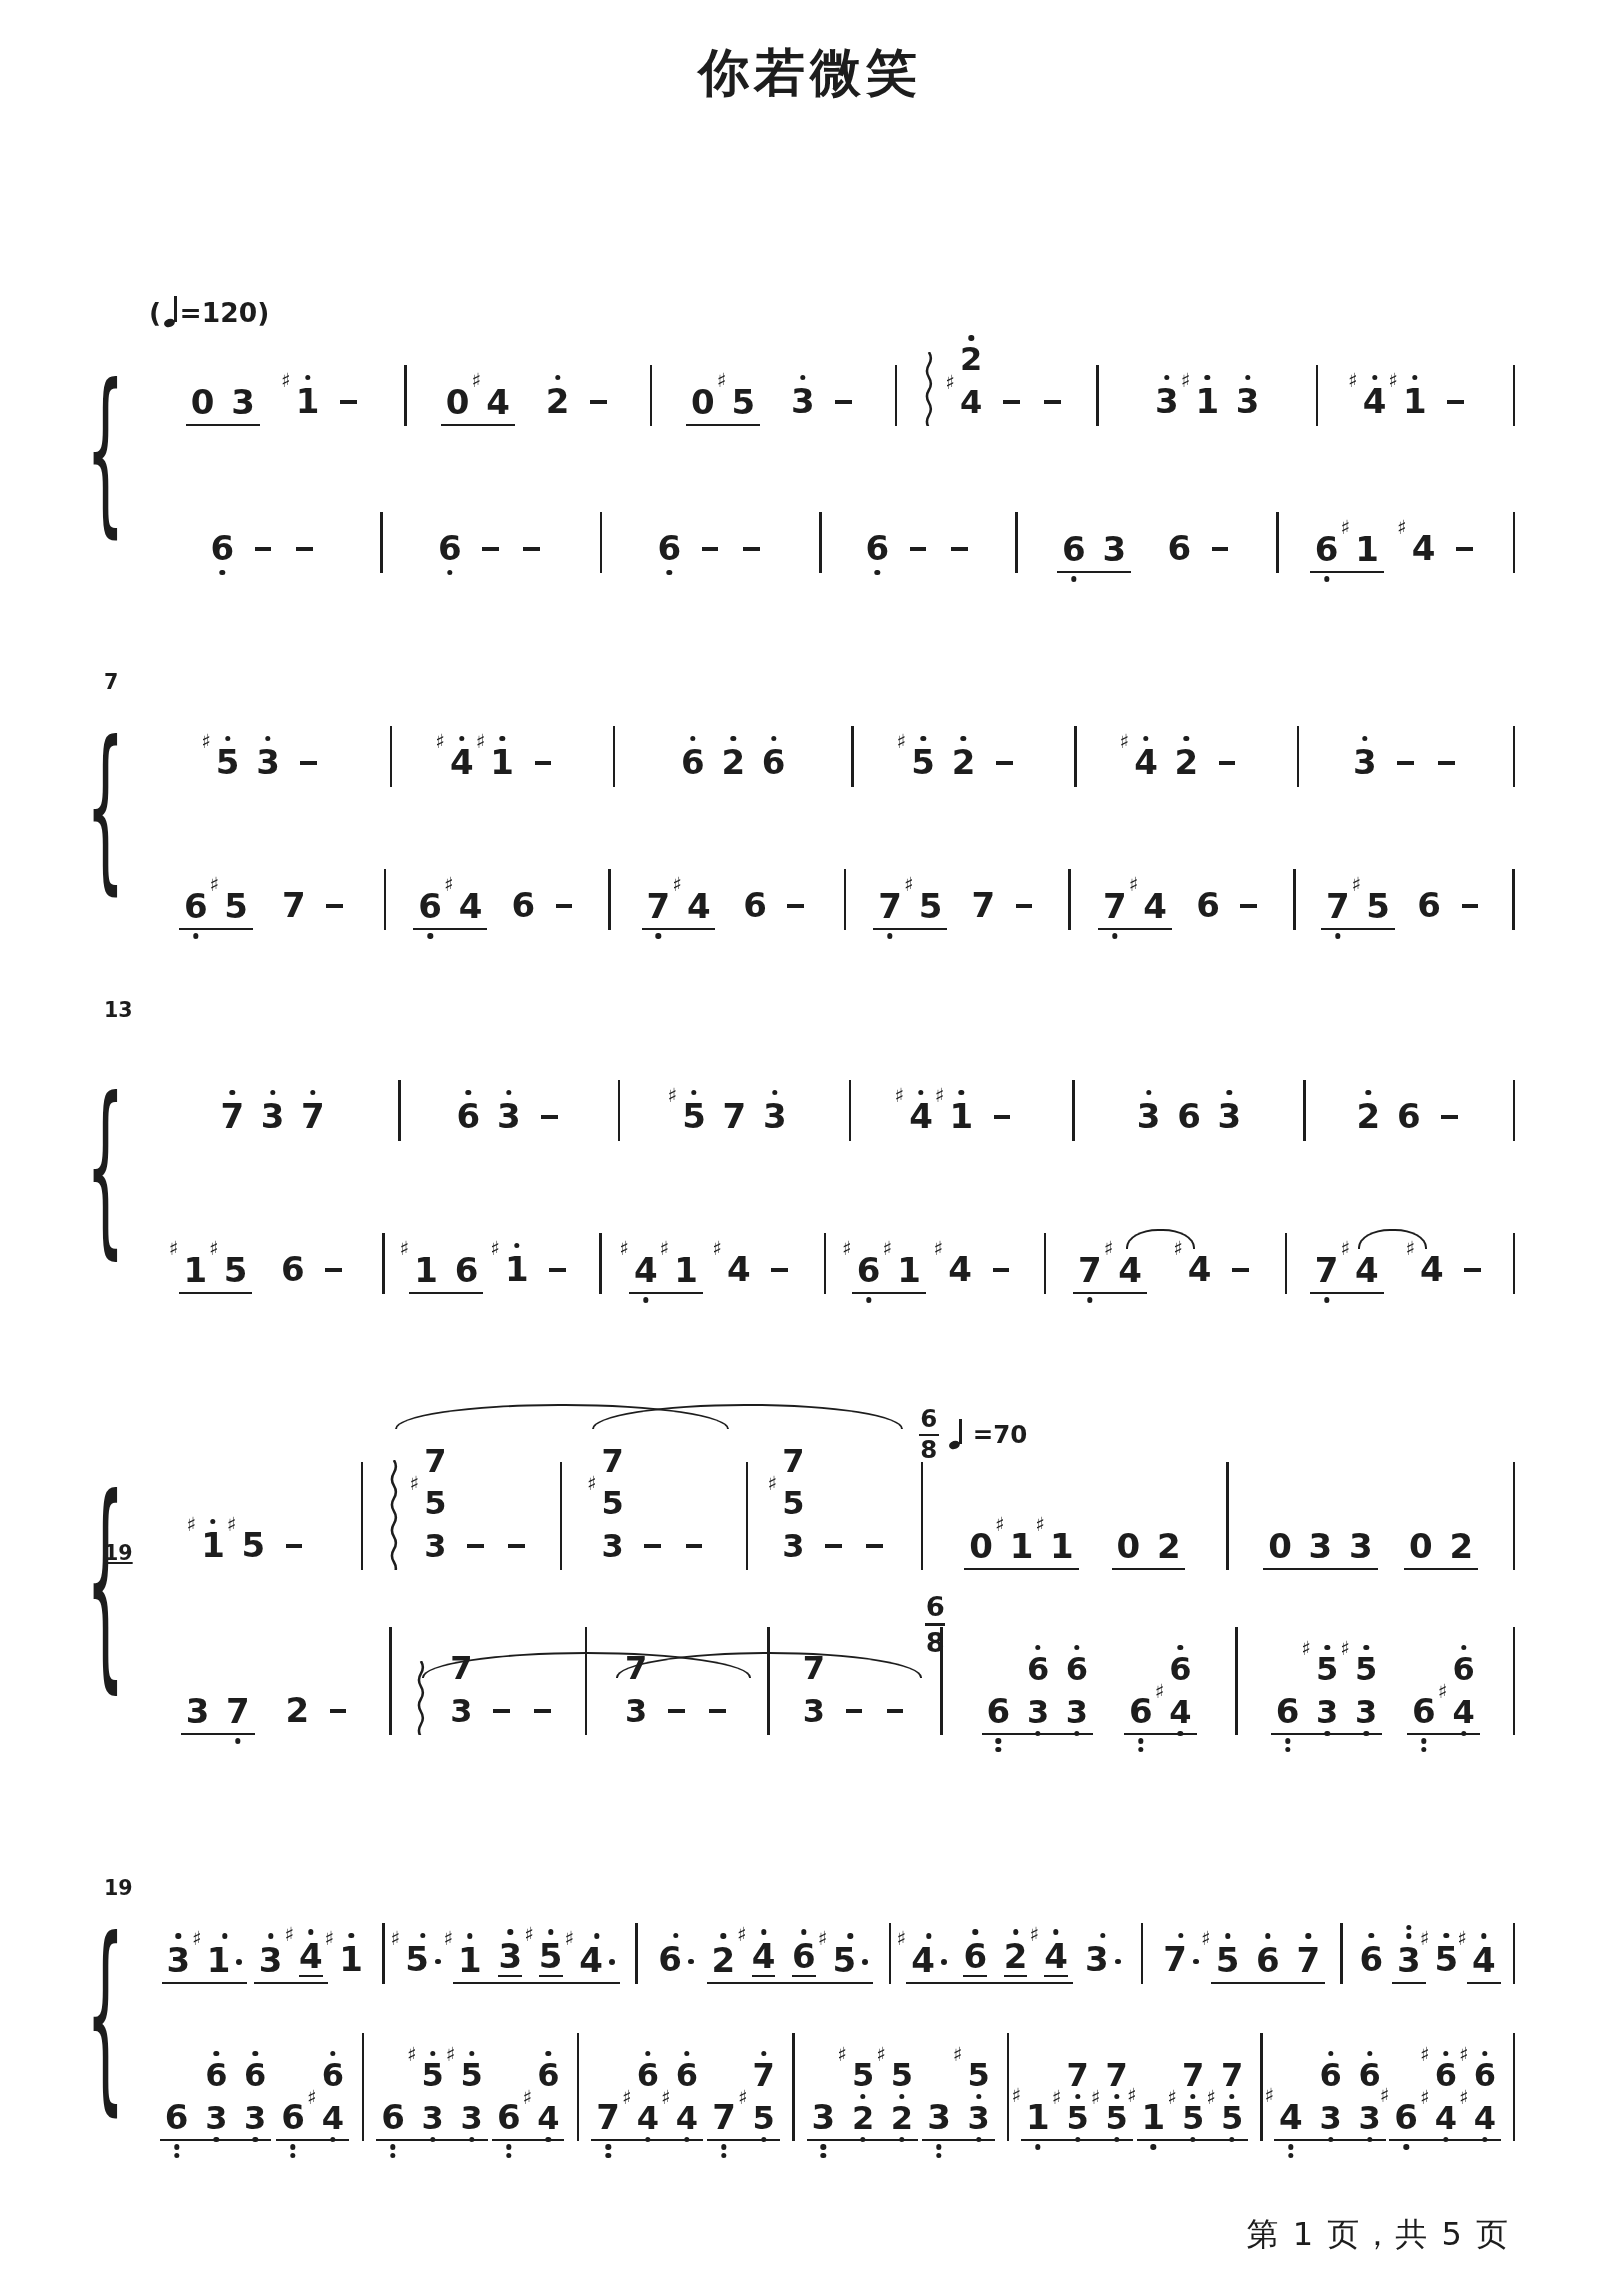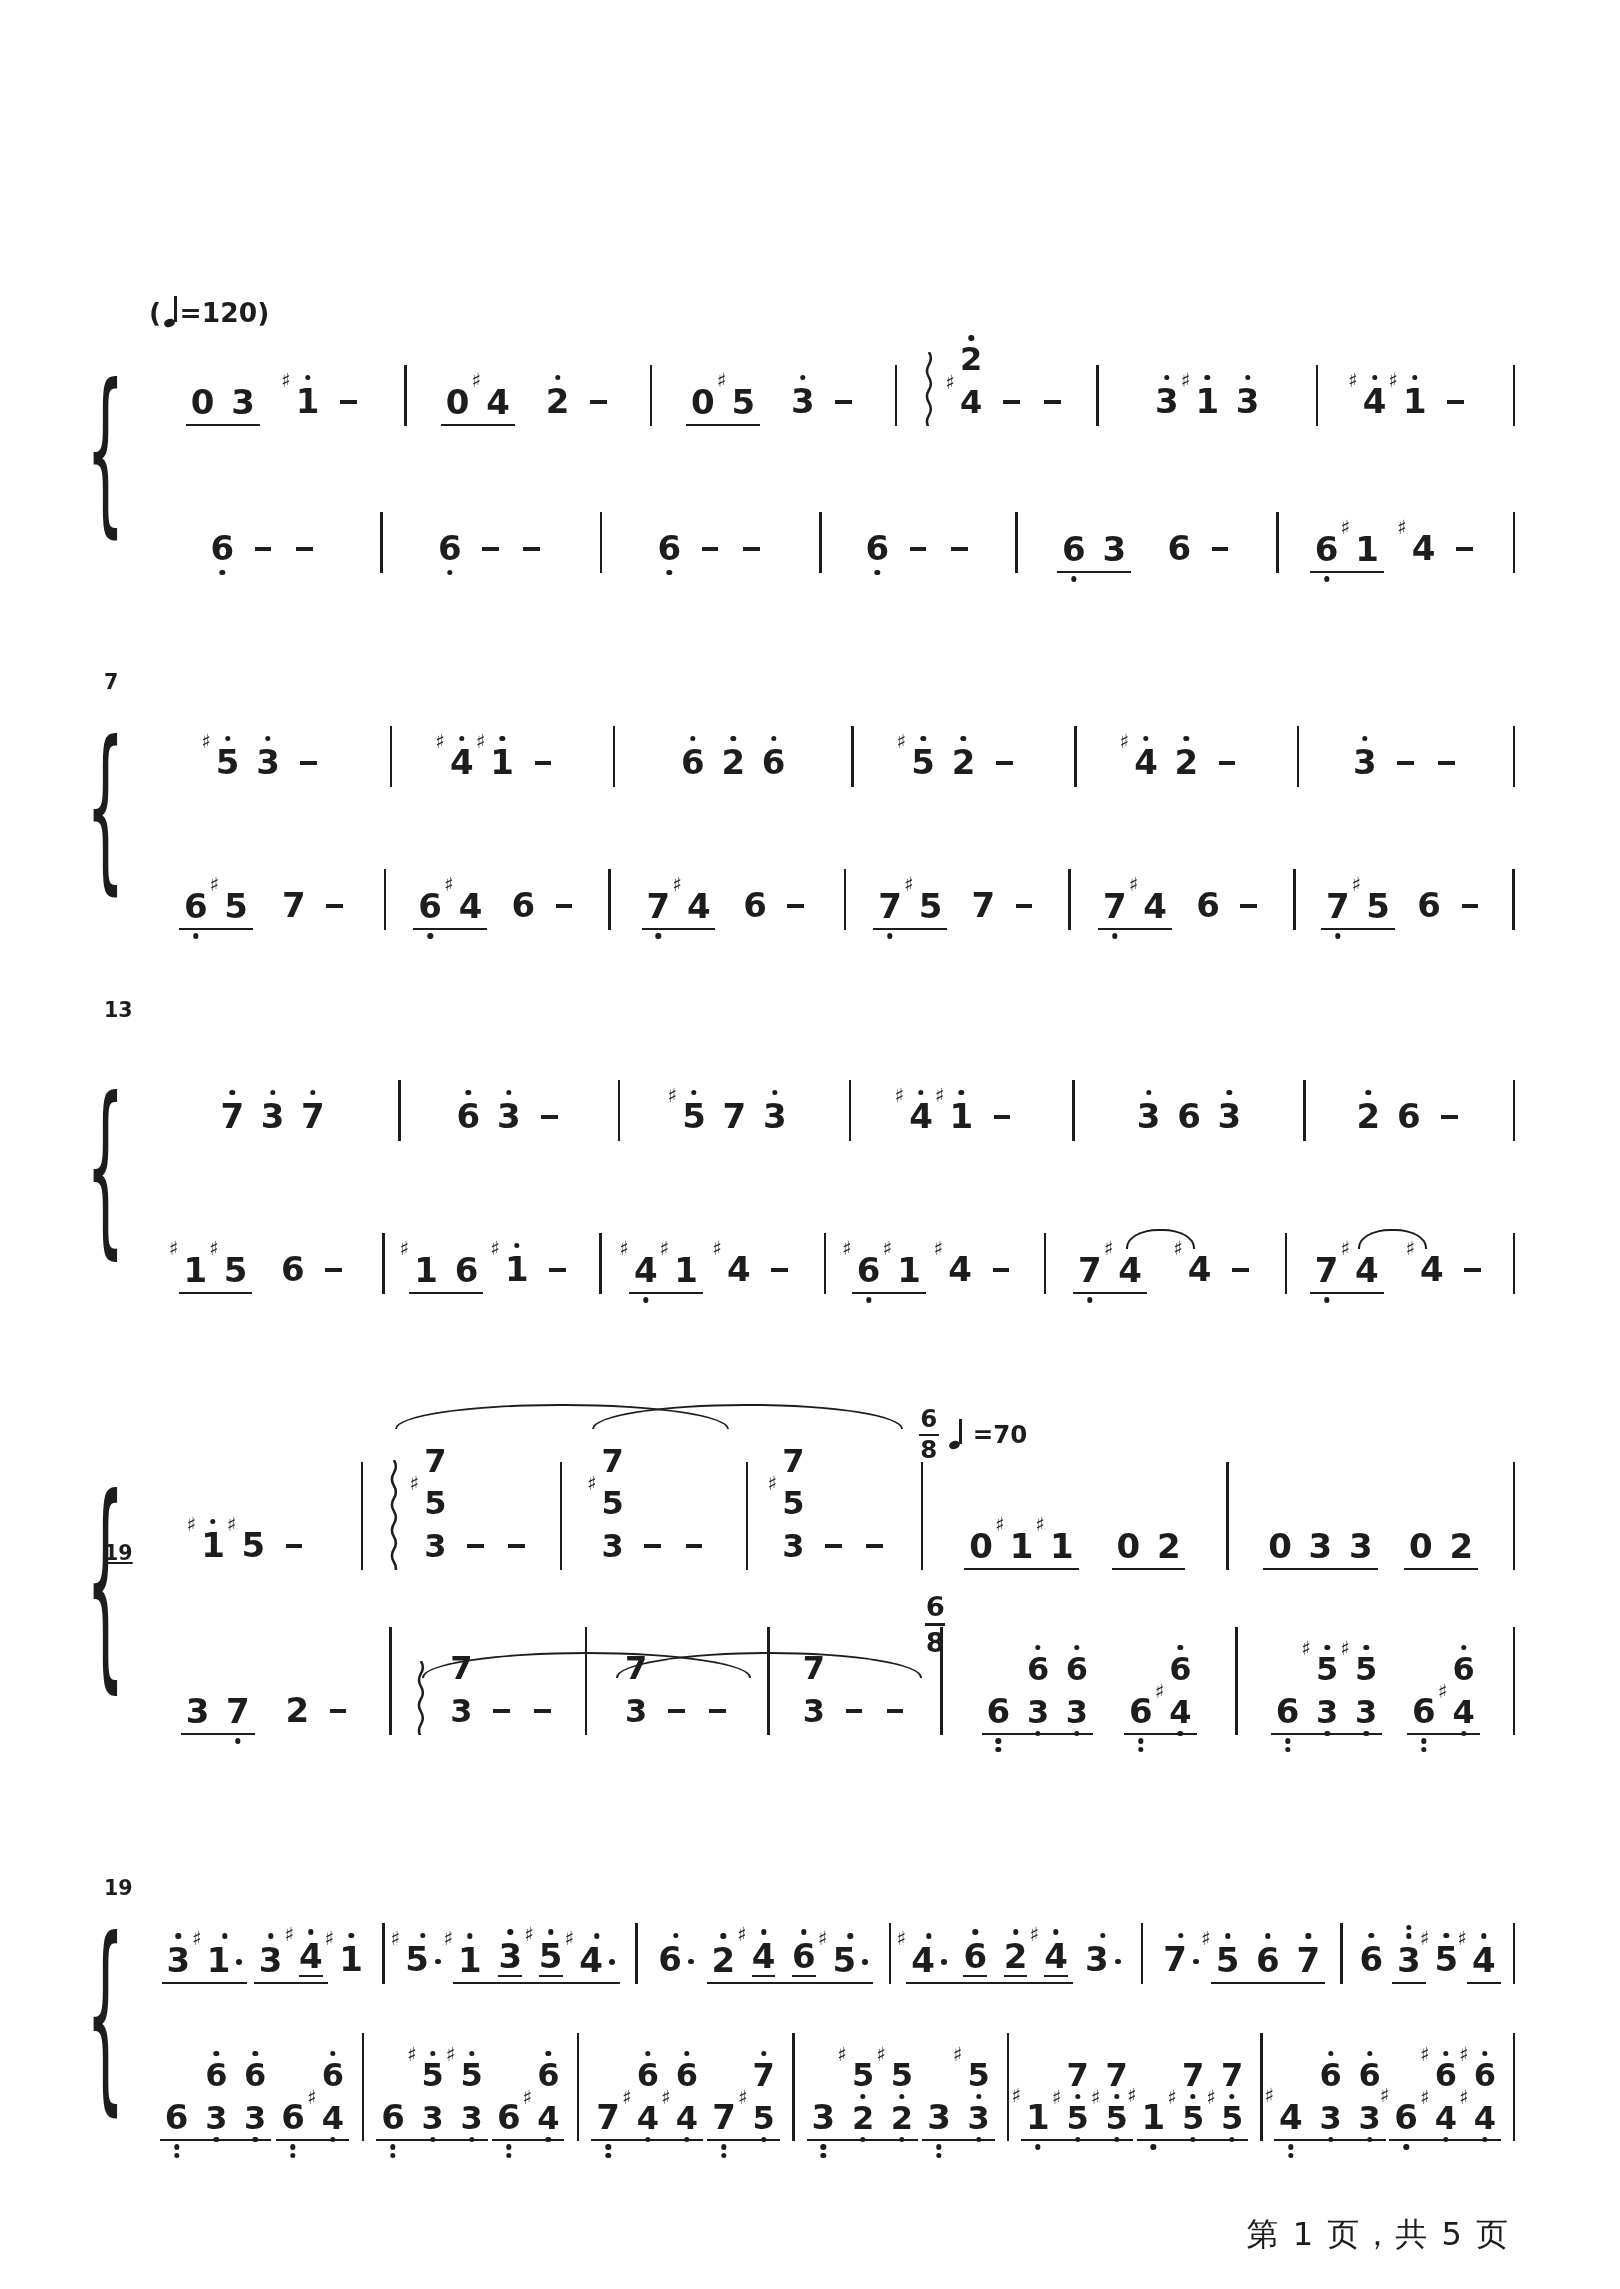--- a/index.html
+++ b/index.html
@@ -67,20 +67,21 @@
   .inlinets{position:absolute;left:2px;bottom:-86px;display:flex;flex-direction:column;
             align-items:center;gap:2.9px;font-size:27.4px;font-weight:700;line-height:1;}
   .inlinets .fline{width:19.6px;height:2.5px;background:#1d1d1d;}
   .footer{position:absolute;top:2213px;right:110px;font-size:32px;letter-spacing:2px;
           font-weight:500;}
 </style>
 </head>
 <body>
 
 <div class="page">
+  <h1 class="title">你若微笑</h1>
 
   <div class="tempo1">
     <span>(</span>
     <span class="qn"></span>
     <span>=120</span>
     <span>)</span>
   </div>
 
   <div class="tempo2">
     <span class="frac">

